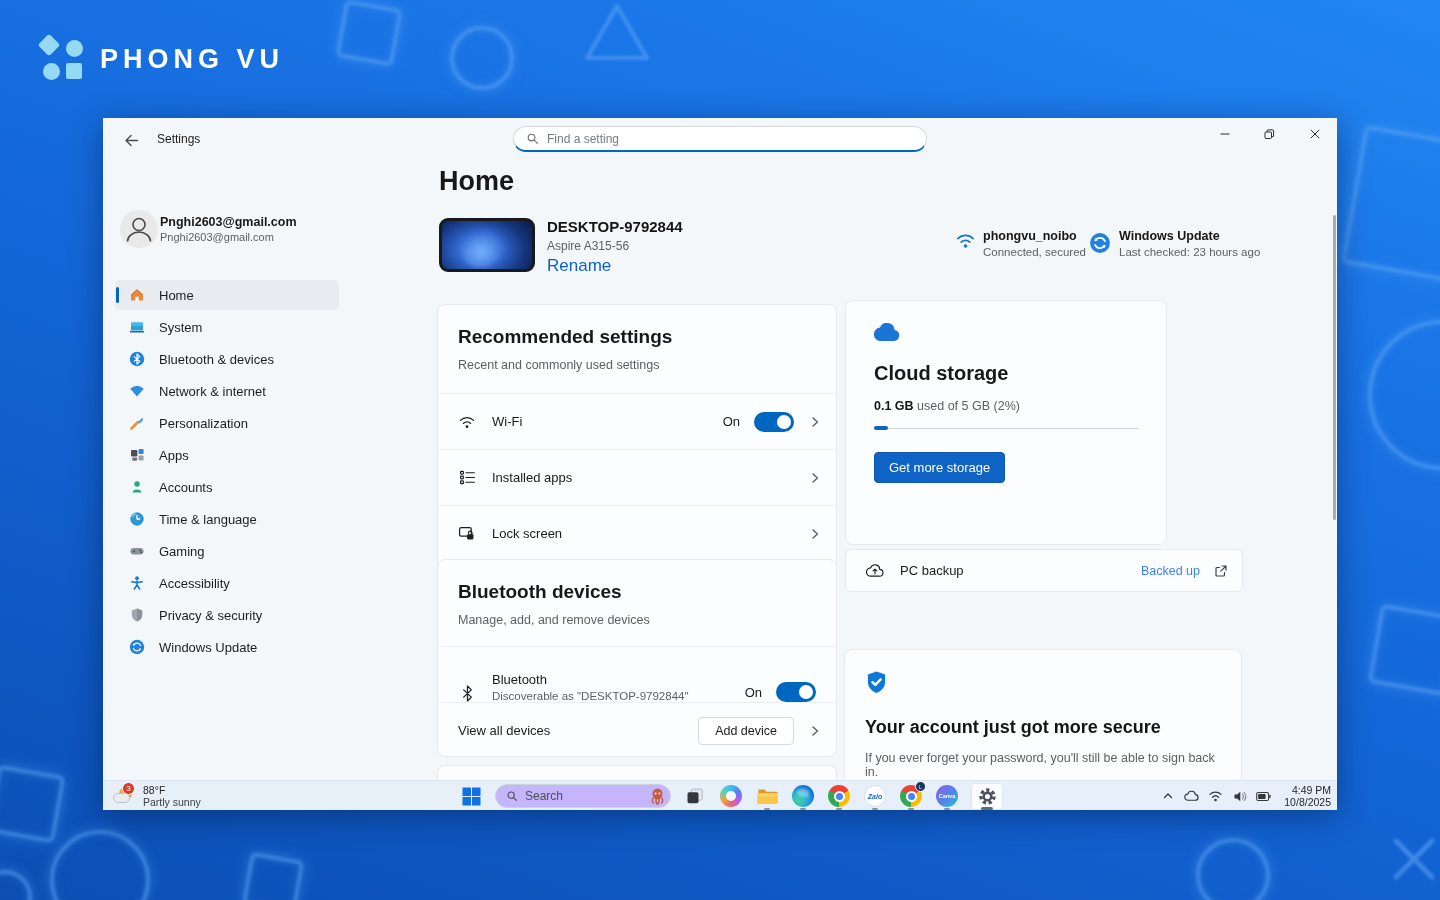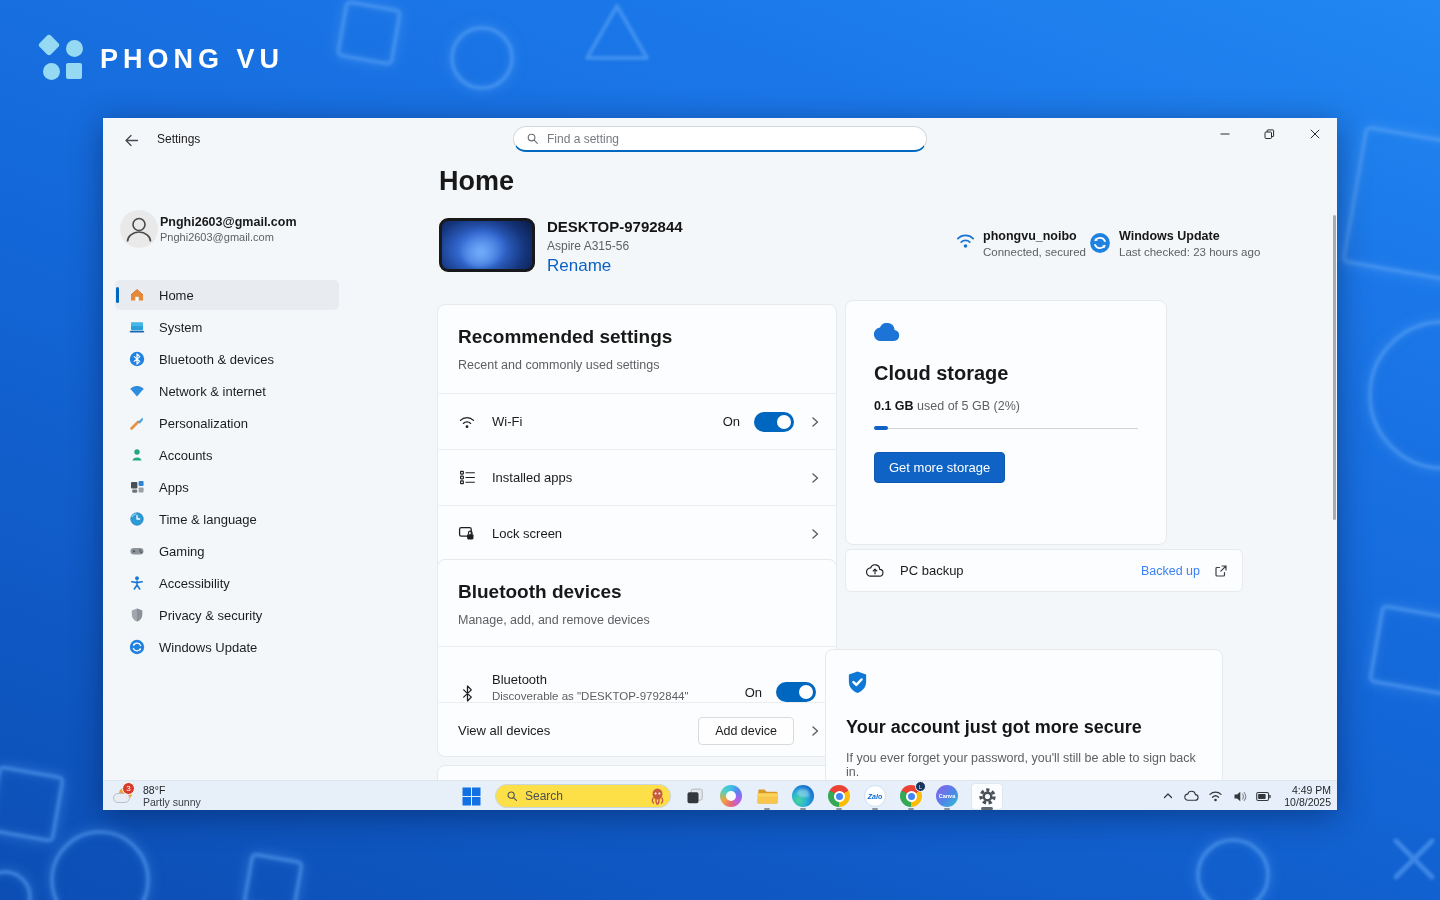--- a/index.html
+++ b/index.html
@@ -108,21 +108,21 @@
   .w-sun { position:absolute; left:8px; top:2px; width:13px; height:13px; border-radius:50%; background:#f2a33c; }
   .w-cloud { position:absolute; left:2px; top:8px; width:17px; height:10px; border-radius:6px; background:#e7edf3; border:1px solid #b9c2cc; }
   .w-badge { position:absolute; left:11px; top:-3px; width:13px; height:13px; border-radius:50%; background:#d83b2a; color:#fff;
              font-size:8px; display:flex; align-items:center; justify-content:center; border:1px solid #fff; }
   .w-temp { font-size:10.5px; color:#24282c; line-height:12px; }
   .w-cond { font-size:10.5px; color:#3a3f45; line-height:12px; }
 
   .tb-center { position:absolute; left:356px; top:0; height:30px; display:flex; align-items:center; gap:12px; }
   .tb-ico { position:relative; width:24px; height:24px; display:flex; align-items:center; justify-content:center; }
   .run-ind { position:absolute; bottom:-2px; left:50%; transform:translateX(-50%); width:6px; height:2.5px; border-radius:2px; background:#8d959c; }
-  .tb-search { width:176px; height:24px; background:#fde047; border:1px solid #cdd5dc; border-radius:12px;
+  .tb-search { width:176px; height:24px; background:#c4b5fd; border:1px solid #cdd5dc; border-radius:12px;
                display:flex; align-items:center; gap:7px; padding:0 3px 0 10px; }
   .tb-search-label { font-size:12px; color:#4a4f54; flex:1; }
   .circle-ico { width:22px; height:22px; border-radius:50%; position:relative; }
   .copilot { background:conic-gradient(#3ac2e8,#5f7df2,#b55fe8,#e8657a,#f2a33c,#57d0b8,#3ac2e8); }
   .copilot::after { content:""; position:absolute; left:6px; top:6px; width:10px; height:10px; border-radius:50%; background:#f8fbfe; }
   .edge { background: radial-gradient(circle at 30% 70%, #46d698 0%, #2bb3d4 35%, #1b7fd6 65%, #0c4fa8 100%); }
   .edge::after { content:""; position:absolute; left:5px; top:4px; width:12px; height:8px; border-radius:50% 50% 0 60%; background:rgba(255,255,255,.35); filter:blur(1px); }
   .chrome { background:conic-gradient(from -60deg,#ea4335 0 33.3%,#fbbc05 0 66.6%,#34a853 0 100%); }
   .chrome::before { content:""; position:absolute; left:5.5px; top:5.5px; width:11px; height:11px; border-radius:50%; background:#fff; }
   .chrome::after { content:""; position:absolute; left:7.5px; top:7.5px; width:7px; height:7px; border-radius:50%; background:#4285f4; }
@@ -267,36 +267,36 @@
               <svg width="16" height="16" viewBox="0 0 16 16">
                 <path d="M2.5 13.5 L9 7" stroke="#e8913f" stroke-width="2.6" stroke-linecap="round"></path>
                 <path d="M9 7 L13.5 2.5 L14 5 L10.8 8.8 Z" fill="#4aa3e8"></path>
               </svg>
             </span>
           <span>Personalization</span>
         </div>
         <div class="nav-item">
           <span class="nav-ico">
               <svg width="16" height="16" viewBox="0 0 16 16">
-                <circle cx="8" cy="5" r="2.7" fill="#23a881"></circle>
-                <path d="M3.4 13.4 a4.7 3.8 0 0 1 9.2 0 Z" fill="#23a881"></path>
-              </svg>
-            </span>
-          <span>Accounts</span>
-        </div>
-        <div class="nav-item">
-          <span class="nav-ico">
-              <svg width="16" height="16" viewBox="0 0 16 16">
                 <rect x="2" y="3" width="6.4" height="6.4" rx="1" fill="#4b5056"></rect>
                 <rect x="9.6" y="2" width="5" height="5" rx="1" fill="#2f86d6"></rect>
                 <rect x="9.6" y="8.4" width="5" height="5" rx="1" fill="#9aa0a6"></rect>
                 <rect x="3.2" y="10.4" width="5" height="3.4" rx="1" fill="#6e747a"></rect>
               </svg>
             </span>
           <span>Apps</span>
+        </div>
+        <div class="nav-item">
+          <span class="nav-ico">
+              <svg width="16" height="16" viewBox="0 0 16 16">
+                <circle cx="8" cy="5" r="2.7" fill="#23a881"></circle>
+                <path d="M3.4 13.4 a4.7 3.8 0 0 1 9.2 0 Z" fill="#23a881"></path>
+              </svg>
+            </span>
+          <span>Accounts</span>
         </div>
         <div class="nav-item">
           <span class="nav-ico">
               <svg width="16" height="16" viewBox="0 0 16 16">
                 <circle cx="8" cy="8" r="6.2" fill="#2c9ad6"></circle>
                 <circle cx="8" cy="8" r="6.2" fill="none" stroke="#1b7fc0" stroke-width="0.8"></circle>
                 <path d="M8 8 V4.6 M8 8 H10.6" stroke="#fff" stroke-width="1.3" stroke-linecap="round"></path>
                 <path d="M3 5.5 a6.5 6.5 0 0 1 4-2.6" stroke="#7fd0f0" stroke-width="1.4" fill="none" stroke-linecap="round"></path>
               </svg>
             </span>
@@ -489,21 +489,21 @@
             <span style="font-size:12.5px; color:#3b82f6;">Backed up</span>
             <svg width="14" height="14" viewBox="0 0 14 14">
                 <path d="M5.5 3.5 H3 a1 1 0 0 0-1 1 V11 a1 1 0 0 0 1 1 H9.5 a1 1 0 0 0 1-1 V8.5" fill="none" stroke="#3c4044" stroke-width="1.2" stroke-linecap="round"></path>
                 <path d="M8 2 H12 V6 M12 2 L6.8 7.2" fill="none" stroke="#3c4044" stroke-width="1.2" stroke-linecap="round" stroke-linejoin="round"></path>
               </svg>
           </span>
         </div>
       </div>
 
 
-      <div class="card" style="left:392px; top:487px; width:398px; height:136px; padding:20px;">
+      <div class="card" style="left:411px; top:487px; width:398px; height:136px; padding:20px;">
         <svg width="23" height="25" viewBox="0 0 16 17">
             <path d="M8 0.8 L14 3 V8 c0 4-2.6 6.4-6 7.8 C4.6 14.4 2 12 2 8 V3 Z" fill="#0f78d7"></path>
             <path d="M5.2 8.2 l2 2 3.6-3.8" fill="none" stroke="#fff" stroke-width="1.7" stroke-linecap="round" stroke-linejoin="round"></path>
           </svg>
         <div class="secure-title" style="margin-top:18px;">Your account just got more secure</div>
         <div class="secure-desc">If you ever forget your password, you'll still be able to sign back in.</div>
       </div>
     </div>
 
     <div class="win-scrollbar"></div>

